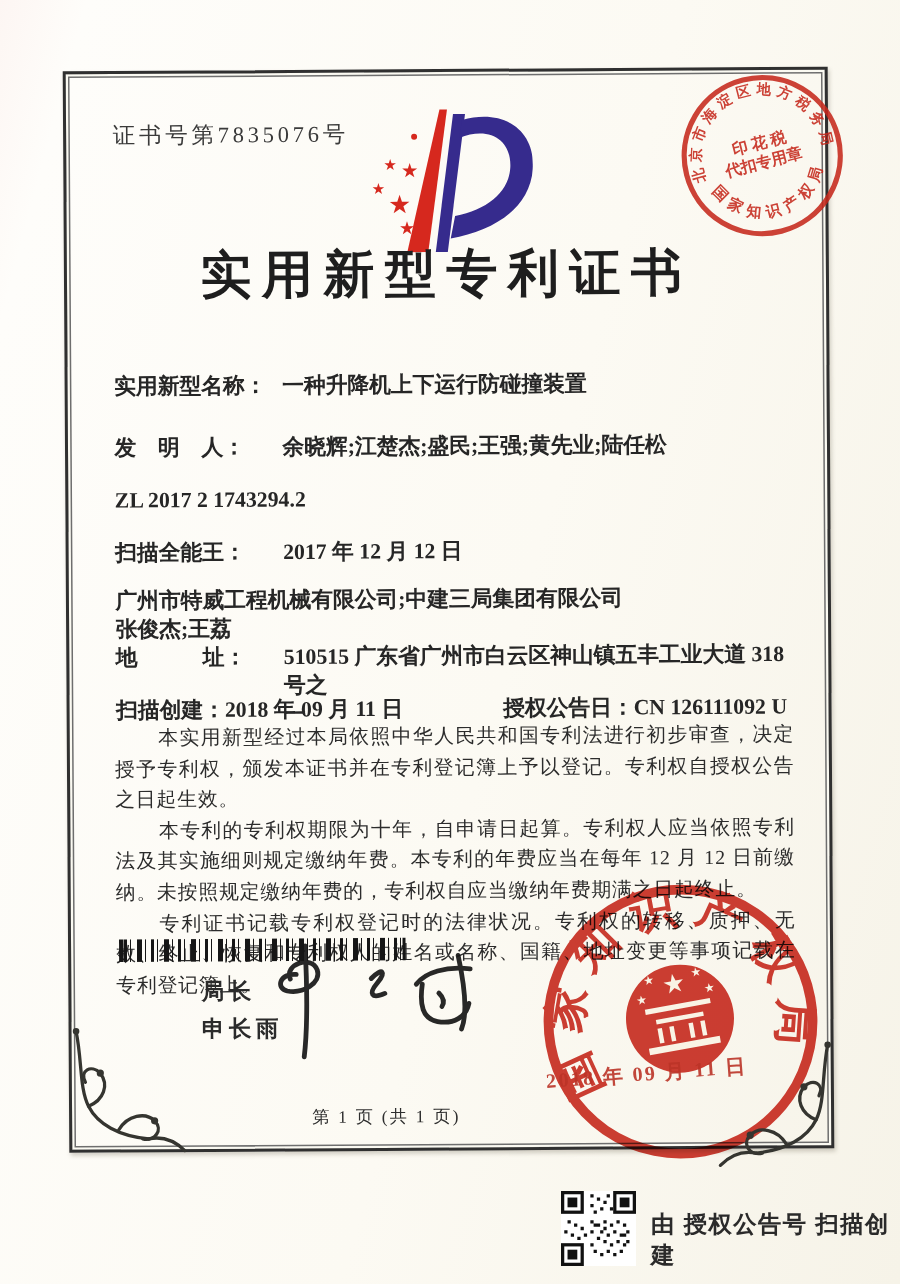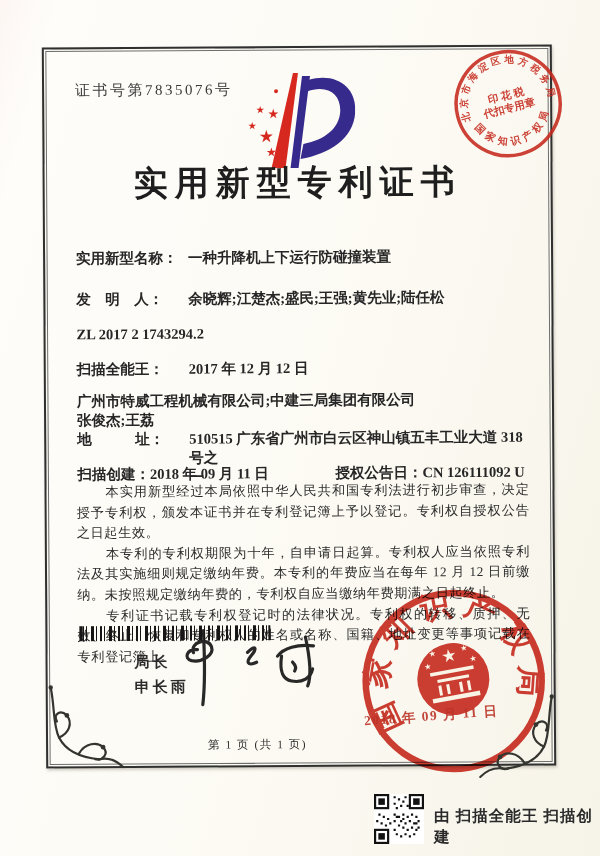--- a/index.html
+++ b/index.html
@@ -212,14 +212,14 @@
         <rect x="17" y="1" width="5" height="5"></rect>
         <rect x="1" y="17" width="5" height="5"></rect>
     </g>
     <g fill="#111">
       <rect x="2" y="2" width="3" height="3"></rect>
         <rect x="18" y="2" width="3" height="3"></rect>
         <rect x="2" y="18" width="3" height="3"></rect>
       <path d="M9,1h1v1h-1z M11,2h1v1h-1z M9,4h1v1h-1z M12,5h1v1h-1z M10,6h1v1h-1z M14,1h1v1h-1z M13,3h1v1h-1z M15,5h1v1h-1z M9,9h1v1h-1z M2,9h1v1h-1z M4,10h1v1h-1z M6,11h1v1h-1z M1,12h1v1h-1z M3,13h1v1h-1z M7,13h1v1h-1z M5,14h1v1h-1z M10,10h2v1h-2z M13,9h1v1h-1z M15,10h1v1h-1z M17,9h1v1h-1z M19,10h1v1h-1z M12,12h1v1h-1z M14,13h1v1h-1z M16,12h1v1h-1z M18,13h2v1h-2z M11,14h1v1h-1z M13,15h1v1h-1z M9,16h1v1h-1z M15,16h1v1h-1z M17,15h1v1h-1z M19,16h1v1h-1z M10,18h1v1h-1z M12,19h1v1h-1z M14,18h1v1h-1z M16,19h1v1h-1z M18,18h1v1h-1z M9,12h1v1h-1z M20,12h1v1h-1z M20,15h1v1h-1z M13,11h1v1h-1z"></path>
     </g>
   </svg>
-  <div class="scan-attr">由 扫描全能王 扫描创建</div>
+  <div class="scan-attr">由 授权公告号 扫描创建</div>
 </div>
 
 </body></html>

